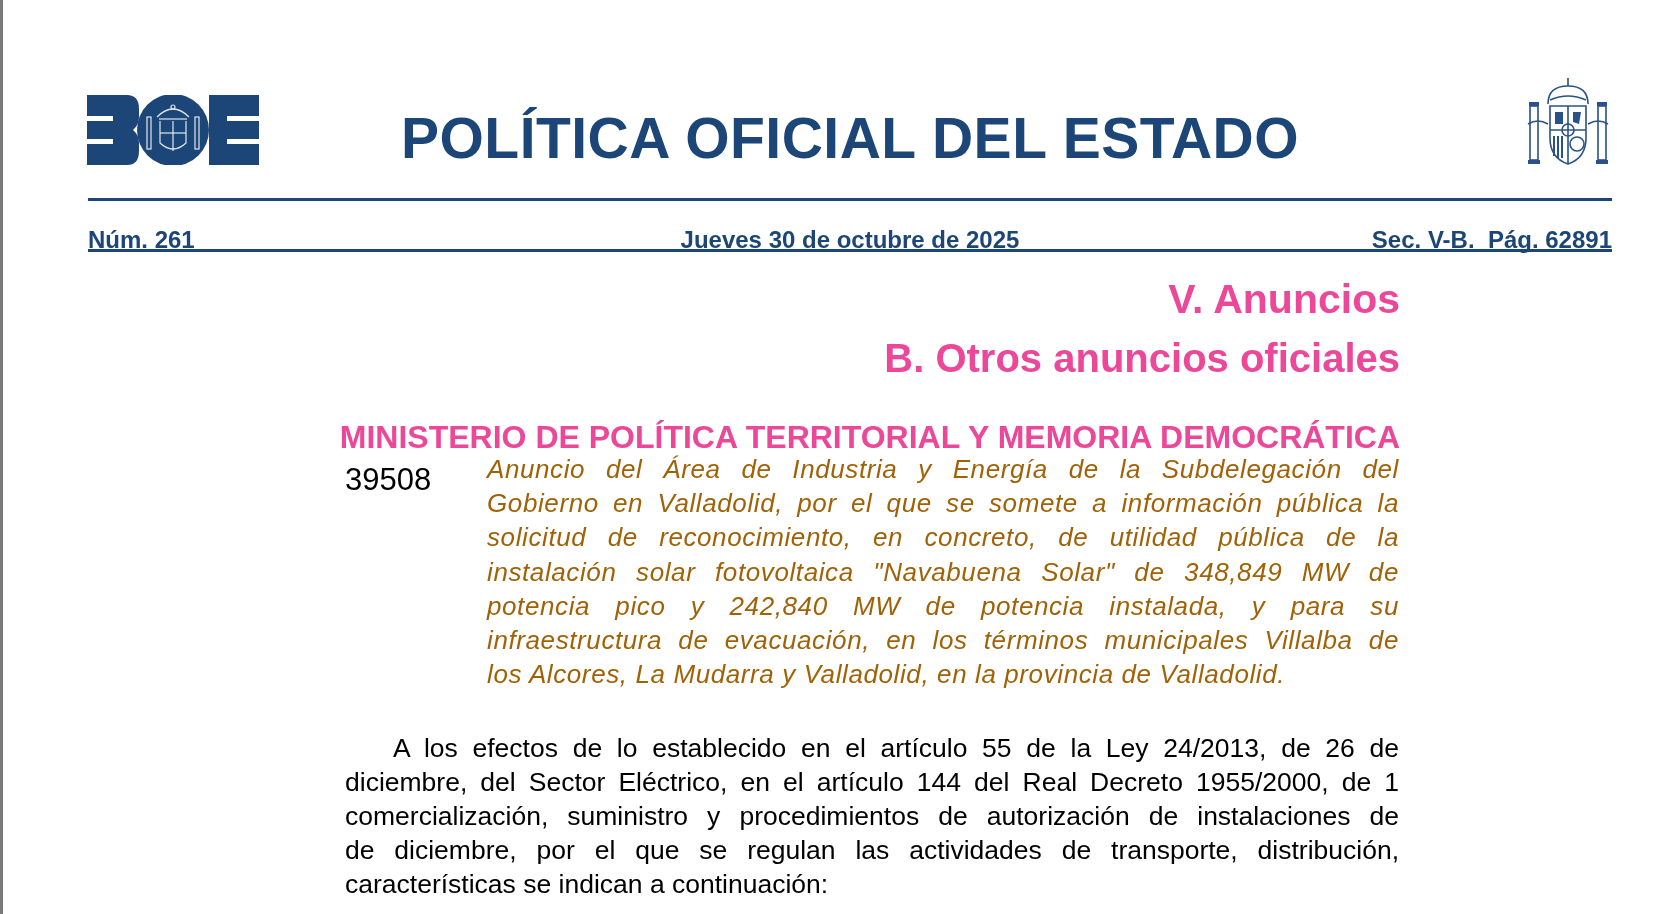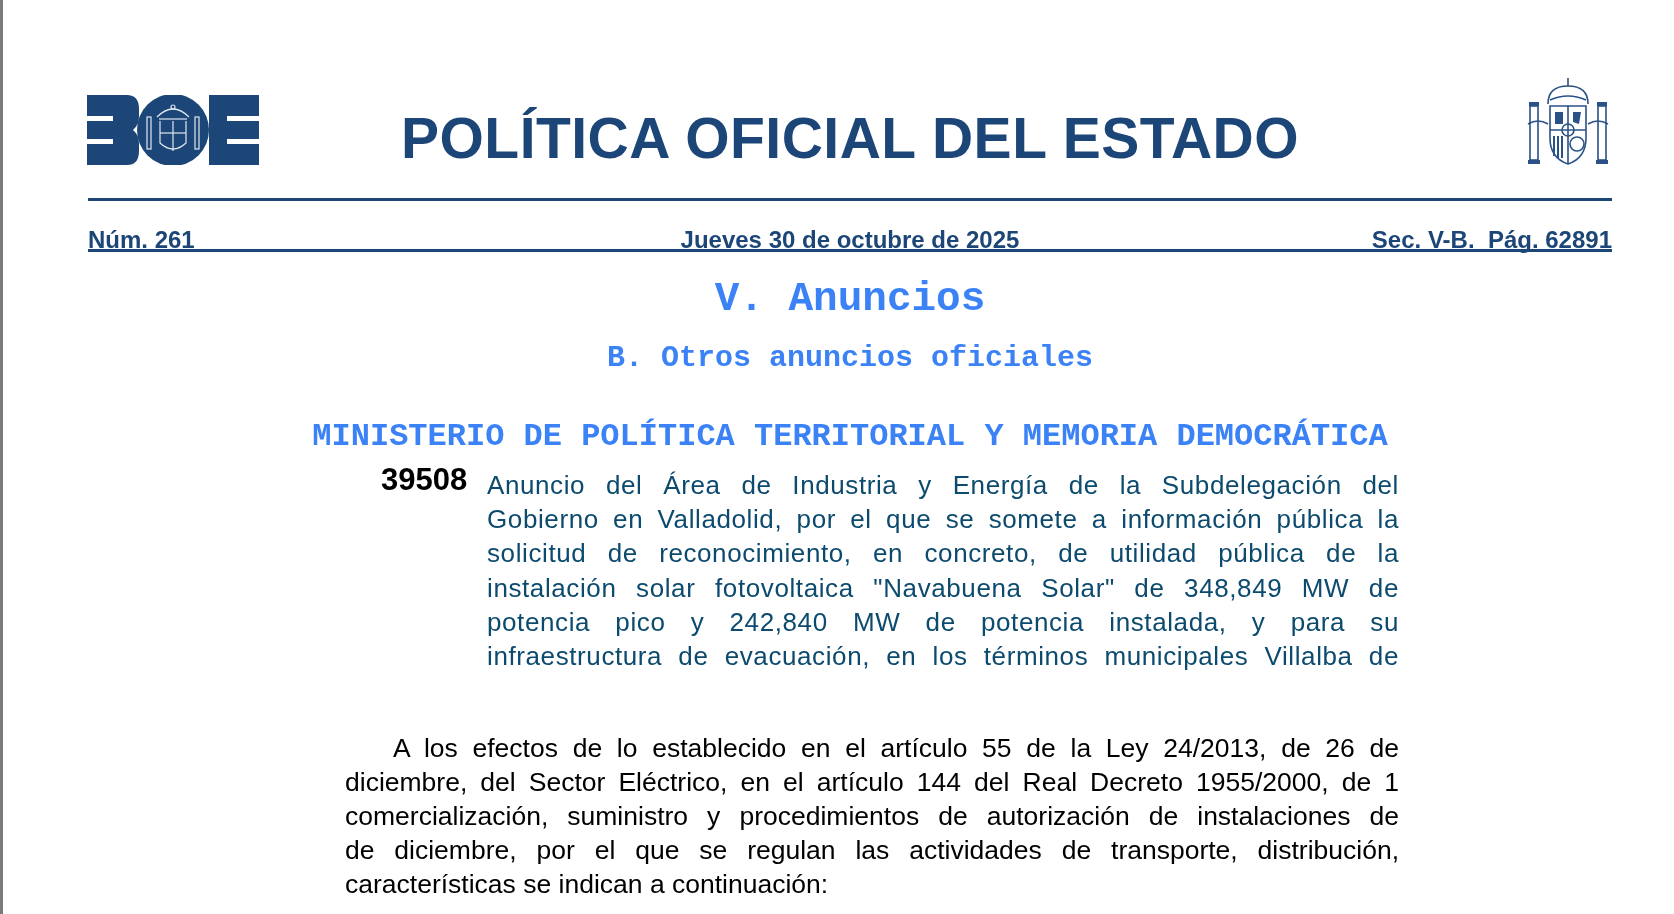--- a/index.html
+++ b/index.html
@@ -18,28 +18,28 @@
     letter-spacing: 0.5px; white-space: nowrap; line-height: 70px;
   }
   .coat-right { position: absolute; left: 1526px; top: 78px; width: 84px; height: 90px; }
   .rule { position: absolute; left: 88px; width: 1524px; height: 3px; background: #1c4677; }
   .rule.top { top: 198px; }
   .rule.bottom { top: 249px; }
   .hdr { position: absolute; top: 211px; font-weight: bold; font-size: 24px; color: #1c4677; line-height: 30px; white-space: nowrap; margin-top: 14px; }
   .hdr.num { left: 88px; }
   .hdr.date { left: 560px; width: 580px; text-align: center; }
   .hdr.sec { right: 62px; text-align: right; }
-  .h-section { position: absolute; left: 300px; width: 1100px; text-align: center; font-weight: bold; color: #3b82f6; white-space: nowrap; font-family: Liberation Mono, monospace; }
+  .h-section { position: absolute; left: 300px; width: 1100px; text-align: right; font-weight: bold; color: #ec4899; white-space: nowrap; }
   .h1 { top: 275px; font-size: 41px; line-height: 48px; }
-  .h2 { top: 338px; font-size: 30px; line-height: 40px; }
+  .h2 { top: 338px; font-size: 40px; line-height: 40px; }
   .h3 { top: 420px; font-size: 32px; line-height: 34px; }
-  .ann-num { position: absolute; left: 345px; top: 462px; font-size: 31px; font-weight: bold; line-height: 36px; color: #000; margin-left: 36px; }
+  .ann-num { position: absolute; left: 345px; top: 462px; font-size: 31px; font-weight: normal; line-height: 36px; color: #000; }
   .ann-title {
-    position: absolute; left: 487px; width: 912px; top: 468px;
-    font-size: 26px; line-height: 34.2px; color: #0c4a6e;
+    position: absolute; left: 487px; width: 912px; top: 452px;
+    font-style: italic; font-size: 26px; line-height: 34.2px; color: #a16207;
     text-align: justify; letter-spacing: 0.6px;
   }
   .ann-title .ln { display: block; text-align: justify; text-align-last: justify; height: 34.2px; white-space: nowrap; }
   .ann-title .ln.last { text-align-last: left; }
   .body-text {
     position: absolute; left: 345px; width: 1054px; top: 731px;
     font-size: 26.5px; line-height: 34px; color: #000;
   }
   .body-text .ln { display: block; text-align: justify; text-align-last: justify; height: 34px; white-space: nowrap; }
   .body-text .ln.indent { padding-left: 48px; }
@@ -119,20 +119,21 @@
 
 <div class="ann-num">39508</div>
 
 <div class="ann-title">
   <span class="ln">Anuncio del Área de Industria y Energía de la Subdelegación del</span>
   <span class="ln">Gobierno en Valladolid, por el que se somete a información pública la</span>
   <span class="ln">solicitud de reconocimiento, en concreto, de utilidad pública de la</span>
   <span class="ln">instalación solar fotovoltaica "Navabuena Solar" de 348,849 MW de</span>
   <span class="ln">potencia pico y 242,840 MW de potencia instalada, y para su</span>
   <span class="ln">infraestructura de evacuación, en los términos municipales Villalba de</span>
+  <span class="ln last">los Alcores, La Mudarra y Valladolid, en la provincia de Valladolid.</span>
 </div>
 
 <div class="body-text">
   <span class="ln indent">A los efectos de lo establecido en el artículo 55 de la Ley 24/2013, de 26 de</span>
   <span class="ln">diciembre, del Sector Eléctrico, en el artículo 144 del Real Decreto 1955/2000, de 1</span>
   <span class="ln">comercialización, suministro y procedimientos de autorización de instalaciones de</span>
   <span class="ln">de diciembre, por el que se regulan las actividades de transporte, distribución,</span>
   <span class="ln last">características se indican a continuación:</span>
 </div>
 

